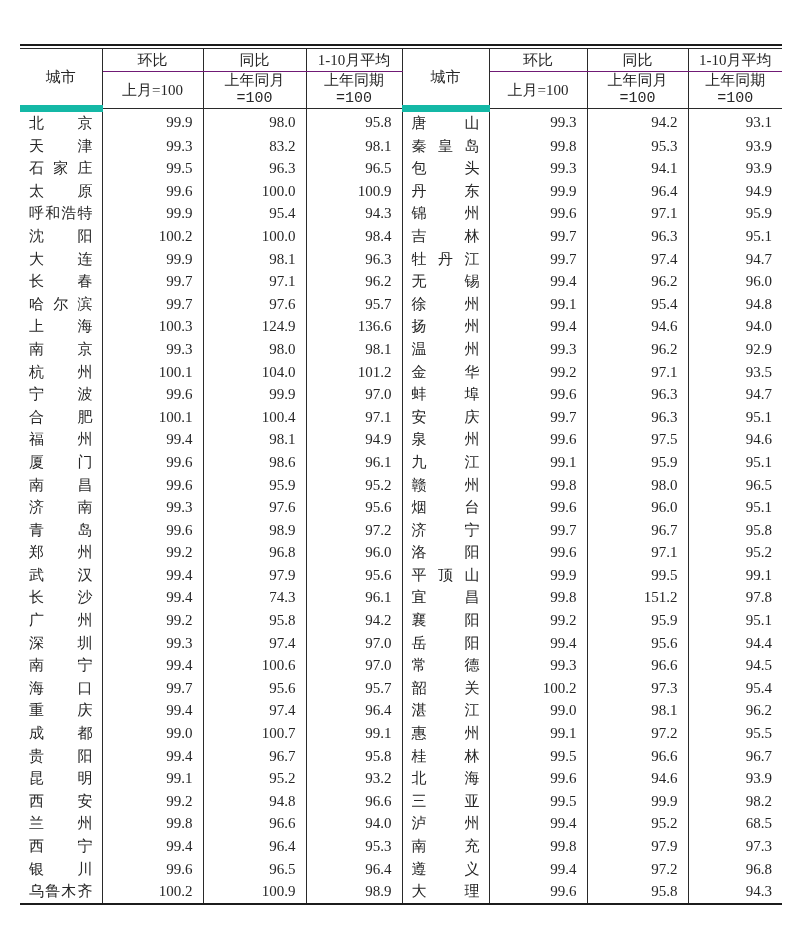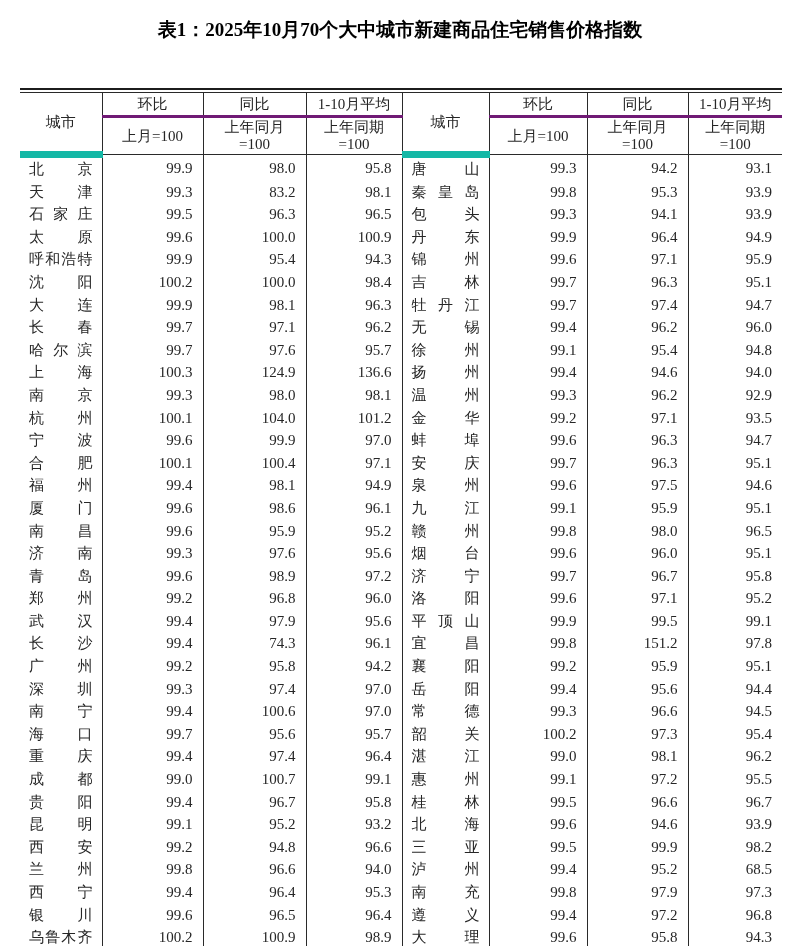--- a/index.html
+++ b/index.html
@@ -50,30 +50,30 @@
 
   th.city-h {
     border-bottom: 7px solid #14b8a6;
     text-align: center;
     vertical-align: middle;
   }
   th.group-h {
     height: 22px;
     line-height: 22px;
     text-align: center;
-    border-bottom: 3px solid #701a75;
+    border-bottom: 1px solid #701a75;
   }
   th.sub-h {
     height: 36px;
     text-align: center;
     vertical-align: middle;
     line-height: 17px;
     border-bottom: 1px solid #2a2a2a;
   }
-  th.sub-h span { display: block; }
+  th.sub-h span { display: block; font-family: Liberation Mono, monospace; }
 
   tbody td {
     height: 22.6px;
     line-height: 22.6px;
   }
   td.num-cell {
     text-align: right;
     padding-right: 10px;
   }
   td.city-cell .city-just {
@@ -81,21 +81,20 @@
     justify-content: space-between;
     padding: 0 9px;
   }
   td.city-cell .city-just span { display: inline-block; }
 </style>
 </head>
 <body>
 
 <div class="page">
 
-  <div class="title">表1：2025年10月70个大中城市新建商品住宅销售价格指数</div>
 
   <div class="table-wrap">
     <div class="top-rule"></div>
     <table>
       <colgroup>
         <col style="width:82px">
           <col style="width:101px">
           <col style="width:103px">
           <col style="width:96px">
         <col style="width:87px">

